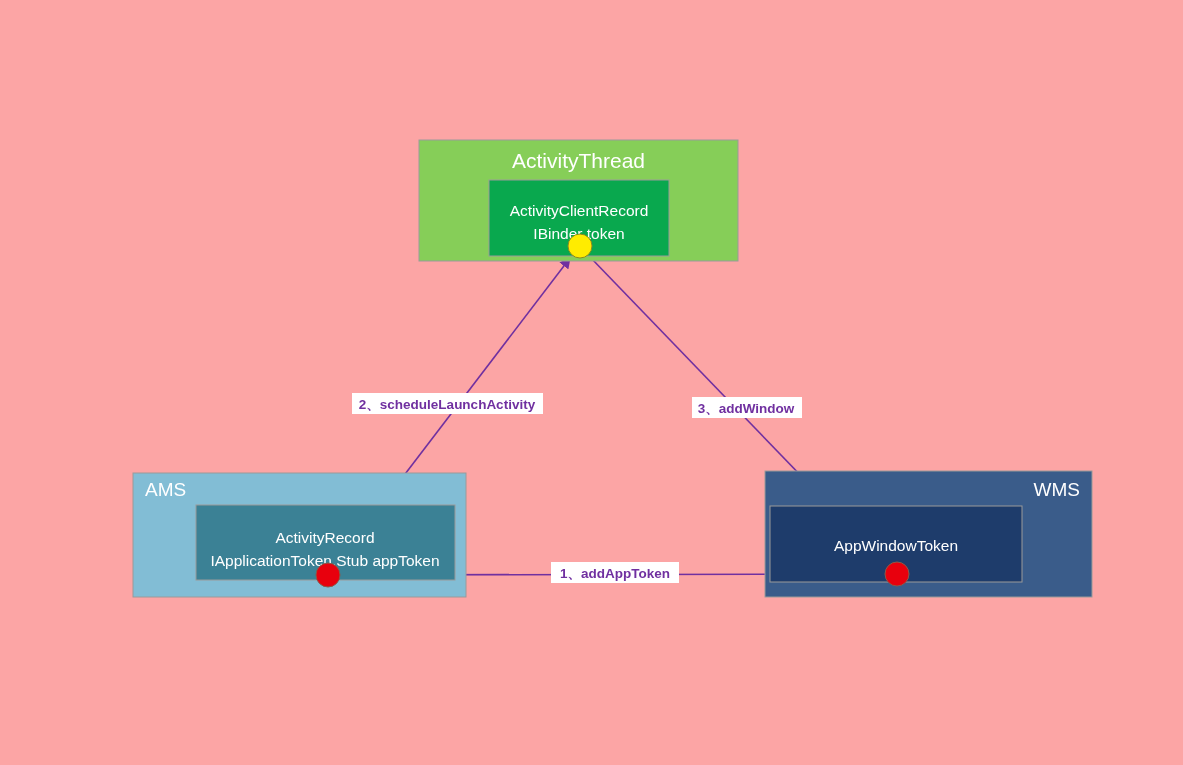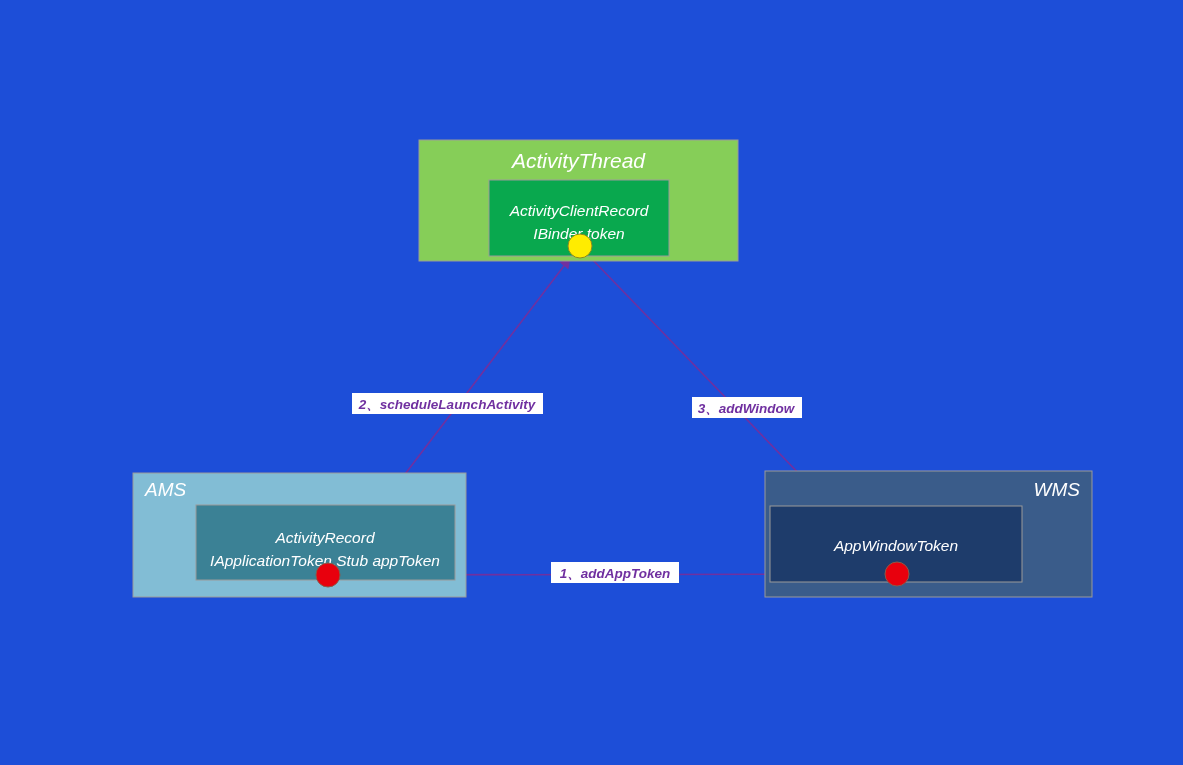--- a/index.html
+++ b/index.html
@@ -11,22 +11,21 @@
   body {
     width: 1183px;
     height: 765px;
     font-family: "Liberation Sans", sans-serif;
     overflow: hidden;
   }
   #diagram-root {
     position: relative;
     width: 1183px;
     height: 765px;
-    background: #1d4ed8;
-    font-style: italic;
+    background: #fca5a5;
   }
   #diagram-svg {
     position: absolute;
     top: 0;
     left: 0;
     width: 1183px;
     height: 765px;
   }
   .box-title {
     fill: #ffffff;

